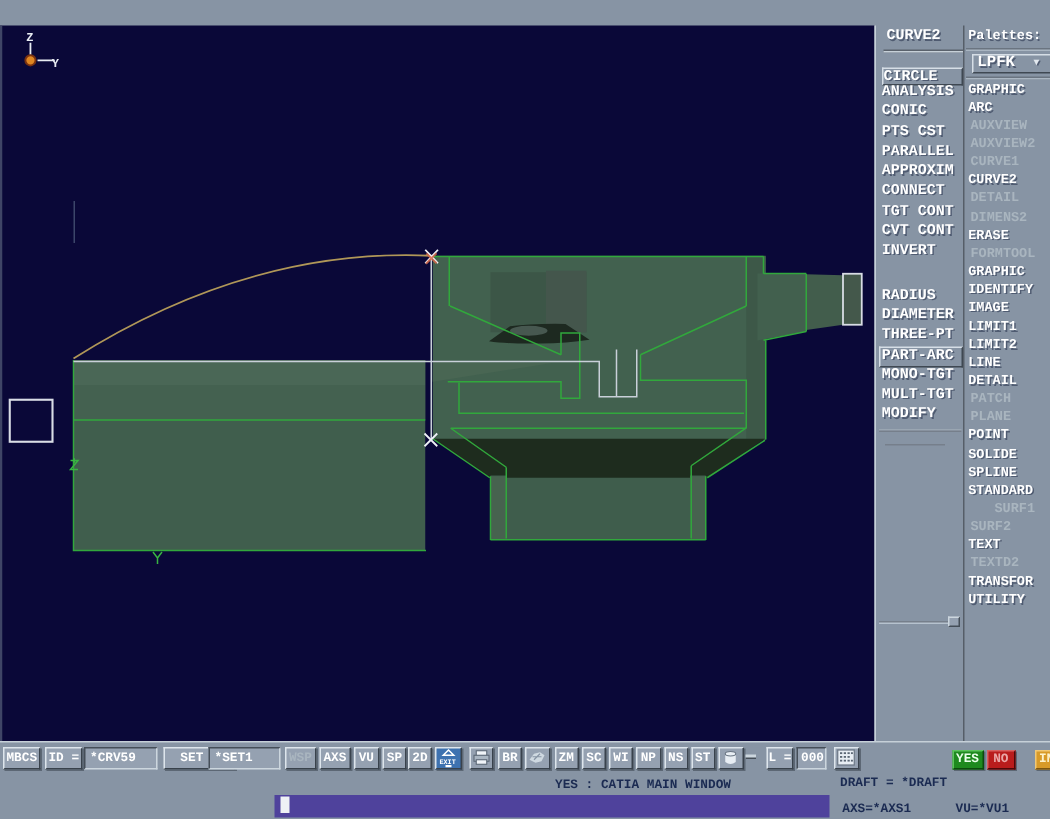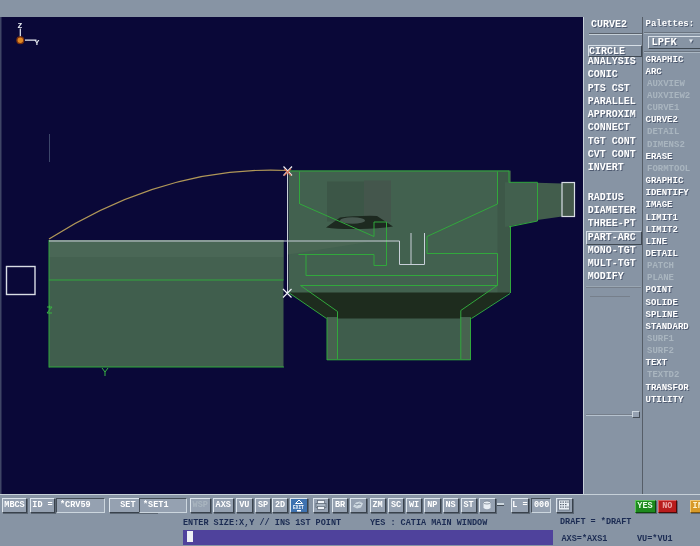--- a/index.html
+++ b/index.html
@@ -155,21 +155,21 @@
     <span class="p2t" style="left:2.5px;top:195.5px">LIMIT1</span>
     <span class="p2t" style="left:2.5px;top:207.6px">LIMIT2</span>
     <span class="p2t" style="left:2.5px;top:219.8px">LINE</span>
     <span class="p2t" style="left:2.5px;top:231.9px">DETAIL</span>
     <span class="p2t gray" style="left:4px;top:244.1px">PATCH</span>
     <span class="p2t gray" style="left:4px;top:256.2px">PLANE</span>
     <span class="p2t" style="left:2.5px;top:268.4px">POINT</span>
     <span class="p2t" style="left:2.5px;top:280.5px">SOLIDE</span>
     <span class="p2t" style="left:2.5px;top:292.7px">SPLINE</span>
     <span class="p2t" style="left:2.5px;top:304.8px">STANDARD</span>
-    <span class="p2t gray" style="left:4px;top:317.0px">SURF1</span>
+    <span class="p2t gray" style="left:20px;top:317.0px">SURF1</span>
     <span class="p2t gray" style="left:4px;top:329.1px">SURF2</span>
     <span class="p2t" style="left:2.5px;top:341.3px">TEXT</span>
     <span class="p2t gray" style="left:4px;top:353.4px">TEXTD2</span>
     <span class="p2t" style="left:2.5px;top:365.6px">TRANSFOR</span>
     <span class="p2t" style="left:2.5px;top:377.7px">UTILITY</span>
   </div>
   <div id="bottom">
     <div class="btn" style="left:2px;width:25px">MBCS</div>
     <div class="btn" style="left:30px;width:25px">ID =</div>
     <div class="fld" style="left:56px;width:49px">*CRV59</div>
@@ -220,21 +220,20 @@
             <rect x="7" y="5" width="1.5" height="1.2"></rect>
             <rect x="2" y="7.5" width="1.5" height="1.2"></rect>
             <rect x="4.5" y="7.5" width="1.5" height="1.2"></rect>
             <rect x="7" y="7.5" width="1.5" height="1.2"></rect>
             <rect x="9.3" y="7.5" width="1.3" height="1.2"></rect>
           </g>
         </svg></div>
     <div class="btn" style="left:634.5px;width:21px;top:5px;height:13px;background:#1e8a1e;border-top-color:#5cc45c;border-left-color:#5cc45c;border-bottom-color:#0c4a0c;border-right-color:#0c4a0c;color:#eaffea;line-height:10px">YES</div>
     <div class="btn" style="left:657.5px;width:19.5px;top:5px;height:13px;background:#b91c1c;border-top-color:#d86060;border-left-color:#d86060;border-bottom-color:#4e0808;border-right-color:#4e0808;color:#eaa6a6;line-height:10px">NO</div>
     <div class="btn" style="left:690px;width:20.5px;top:5px;height:13px;background:#d89a28;border-top-color:#f2c874;border-left-color:#f2c874;border-bottom-color:#7a5410;border-right-color:#7a5410;color:#fdf2cc;line-height:10px">INT</div>
-    <span class="msg" style="left:183px;top:22.5px">ENTER SIZE:X,Y // INS 1ST POINT</span>
     <span class="msg" style="left:370px;top:22.5px">YES : CATIA MAIN WINDOW</span>
     <span class="msg" style="left:560px;top:21.5px">DRAFT = *DRAFT</span>
     <div class="ab" style="left:182.5px;top:34.5px;width:370px;height:15px;background:#4f429c">
       <div class="ab" style="left:4px;top:1.5px;width:6.5px;height:11px;background:#eef1f5"></div>
     </div>
     <span class="msg" style="left:561.5px;top:38.5px">AXS=*AXS1</span>
     <span class="msg" style="left:637px;top:38.5px">VU=*VU1</span>
   </div>
 </div>
 

